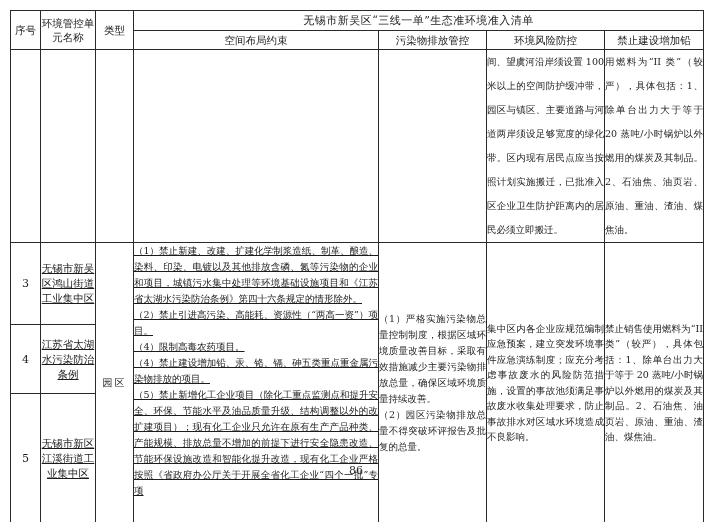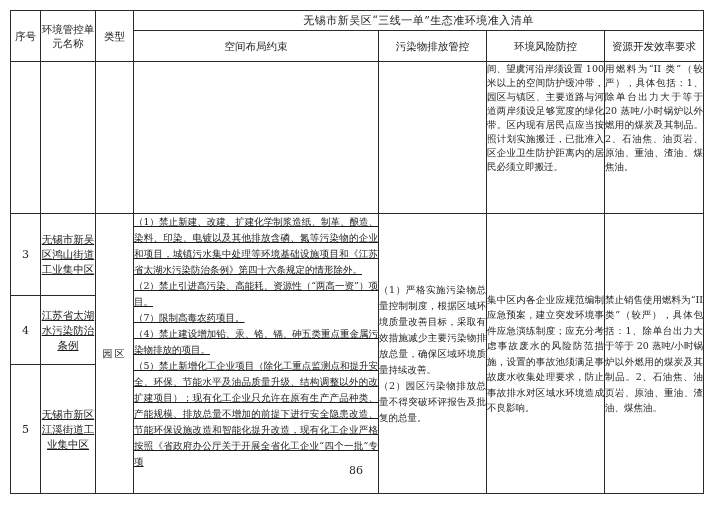--- a/index.html
+++ b/index.html
@@ -18,21 +18,21 @@
     border-collapse:collapse;
     table-layout:fixed;
   }
   .doc td, .doc th {
     border:1px solid #2a2a2a;
     padding:0;
     overflow:hidden;
     font-weight:normal;
   }
   tr.r-h1 { height:20px; }
-  tr.r-h2 { height:31px; }
+  tr.r-h2 { height:19px; }
   tr.r-carry { height:152px; }
   tr.r-3 { height:82px; }
   tr.r-4 { height:69px; }
   tr.r-5 { height:129px; }
 
   .hdr {
     font-weight:bold;
     text-align:center;
     vertical-align:middle;
     font-size:10.5px;
@@ -88,21 +88,21 @@
   .risk-cell, .resource-cell {
     vertical-align:middle;
     font-size:9.5px;
     line-height:15.5px;
     padding:2px 5px;
     margin-left:11px;
   }
   .carry-cell {
     vertical-align:top;
     font-size:9.5px;
-    line-height:14px;
+    line-height:24px;
     padding:3px 5px;
   }
   .pageno {
     position:absolute;
     left:0; right:0; top:464px;
     text-align:center;
     font-size:11px;
     color:#2a2a2a;
   }
 </style>
@@ -127,41 +127,41 @@
       <th class="hdr" rowspan="2">序号</th>
       <th class="hdr" rowspan="2">环境管控单元名称</th>
       <th class="hdr" rowspan="2">类型</th>
       <th class="title-cell" colspan="4">无锡市新吴区“三线一单”生态准环境准入清单</th>
     </tr>
 
     <tr class="r-h2">
       <th class="hdr">空间布局约束</th>
       <th class="hdr">污染物排放管控</th>
       <th class="hdr">环境风险防控</th>
-      <th class="hdr">资源开发效率要求</th>
+      <th class="hdr">禁止建设增加铅</th>
     </tr>
 
     <tr class="r-carry">
       <td class="idx-cell"></td>
       <td class="unit-cell"></td>
       <td class="type-cell"></td>
       <td class="space-cell"></td>
       <td class="pollution-cell"></td>
       <td class="carry-cell jtext">间、望虞河沿岸须设置 100 米以上的空间防护缓冲带，园区与镇区、主要道路与河道两岸须设足够宽度的绿化带。区内现有居民点应当按照计划实施搬迁，已批准入区企业卫生防护距离内的居民必须立即搬迁。</td>
       <td class="carry-cell jtext">用燃料为“II 类”（较严），具体包括：1、除单台出力大于等于 20 蒸吨/小时锅炉以外燃用的煤炭及其制品。2、石油焦、油页岩、原油、重油、渣油、煤焦油。</td>
     </tr>
 
     <tr class="r-3">
       <td class="idx-cell">3</td>
       <td class="unit-cell">无锡市新吴区鸿山街道工业集中区</td>
       <td class="type-cell" rowspan="3">园区</td>
       <td class="space-cell" rowspan="3">
         <div class="jtext">（1）禁止新建、改建、扩建化学制浆造纸、制革、酿造、染料、印染、电镀以及其他排放含磷、氮等污染物的企业和项目，城镇污水集中处理等环境基础设施项目和《江苏省太湖水污染防治条例》第四十六条规定的情形除外。</div>
         <div class="jtext">（2）禁止引进高污染、高能耗、资源性（“两高一资”）项目。</div>
-        <div class="jtext">（7）限制高毒农药项目。</div>
+        <div class="jtext">（4）限制高毒农药项目。</div>
         <div class="jtext">（4）禁止建设增加铅、汞、铬、镉、砷五类重点重金属污染物排放的项目。</div>
         <div class="jtext">（5）禁止新增化工企业项目（除化工重点监测点和提升安全、环保、节能水平及油品质量升级、结构调整以外的改扩建项目）；现有化工企业只允许在原有生产产品种类、产能规模、排放总量不增加的前提下进行安全隐患改造、节能环保设施改造和智能化提升改造，现有化工企业严格按照《省政府办公厅关于开展全省化工企业“四个一批”专项</div>
       </td>
       <td class="pollution-cell" rowspan="3">
         <div class="jtext">（1）严格实施污染物总量控制制度，根据区域环境质量改善目标，采取有效措施减少主要污染物排放总量，确保区域环境质量持续改善。</div>
         <div class="jtext">（2）园区污染物排放总量不得突破环评报告及批复的总量。</div>
       </td>
       <td class="risk-cell jtext" rowspan="3">集中区内各企业应规范编制应急预案，建立突发环境事件应急演练制度；应充分考虑事故废水的风险防范措施，设置的事故池须满足事故废水收集处理要求，防止事故排水对区域水环境造成不良影响。</td>
       <td class="resource-cell jtext" rowspan="3">禁止销售使用燃料为“II 类”（较严），具体包括：1、除单台出力大于等于 20 蒸吨/小时锅炉以外燃用的煤炭及其制品。2、石油焦、油页岩、原油、重油、渣油、煤焦油。</td>
     </tr>

